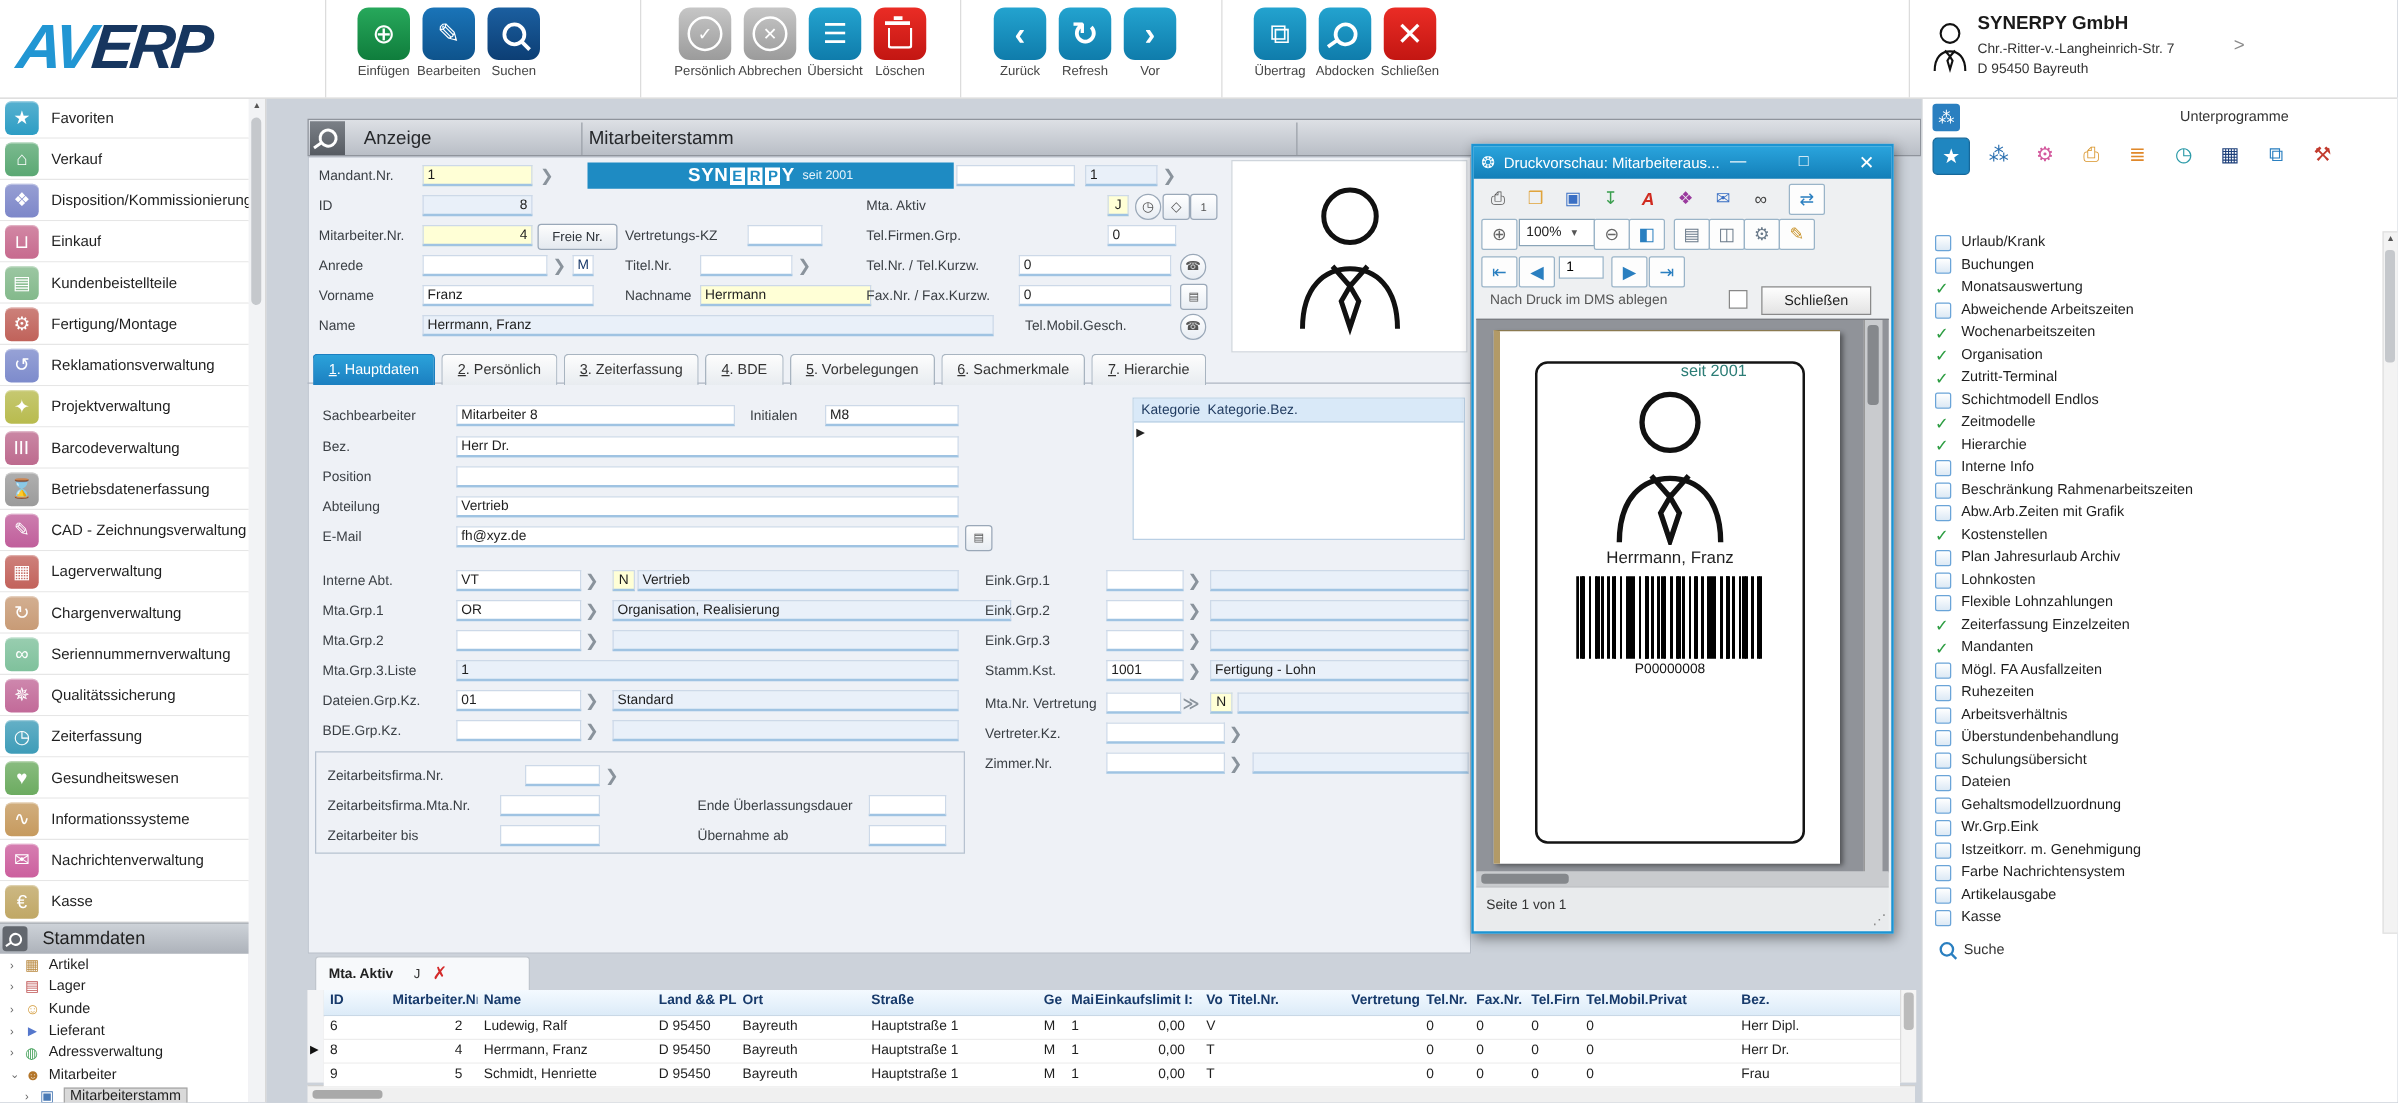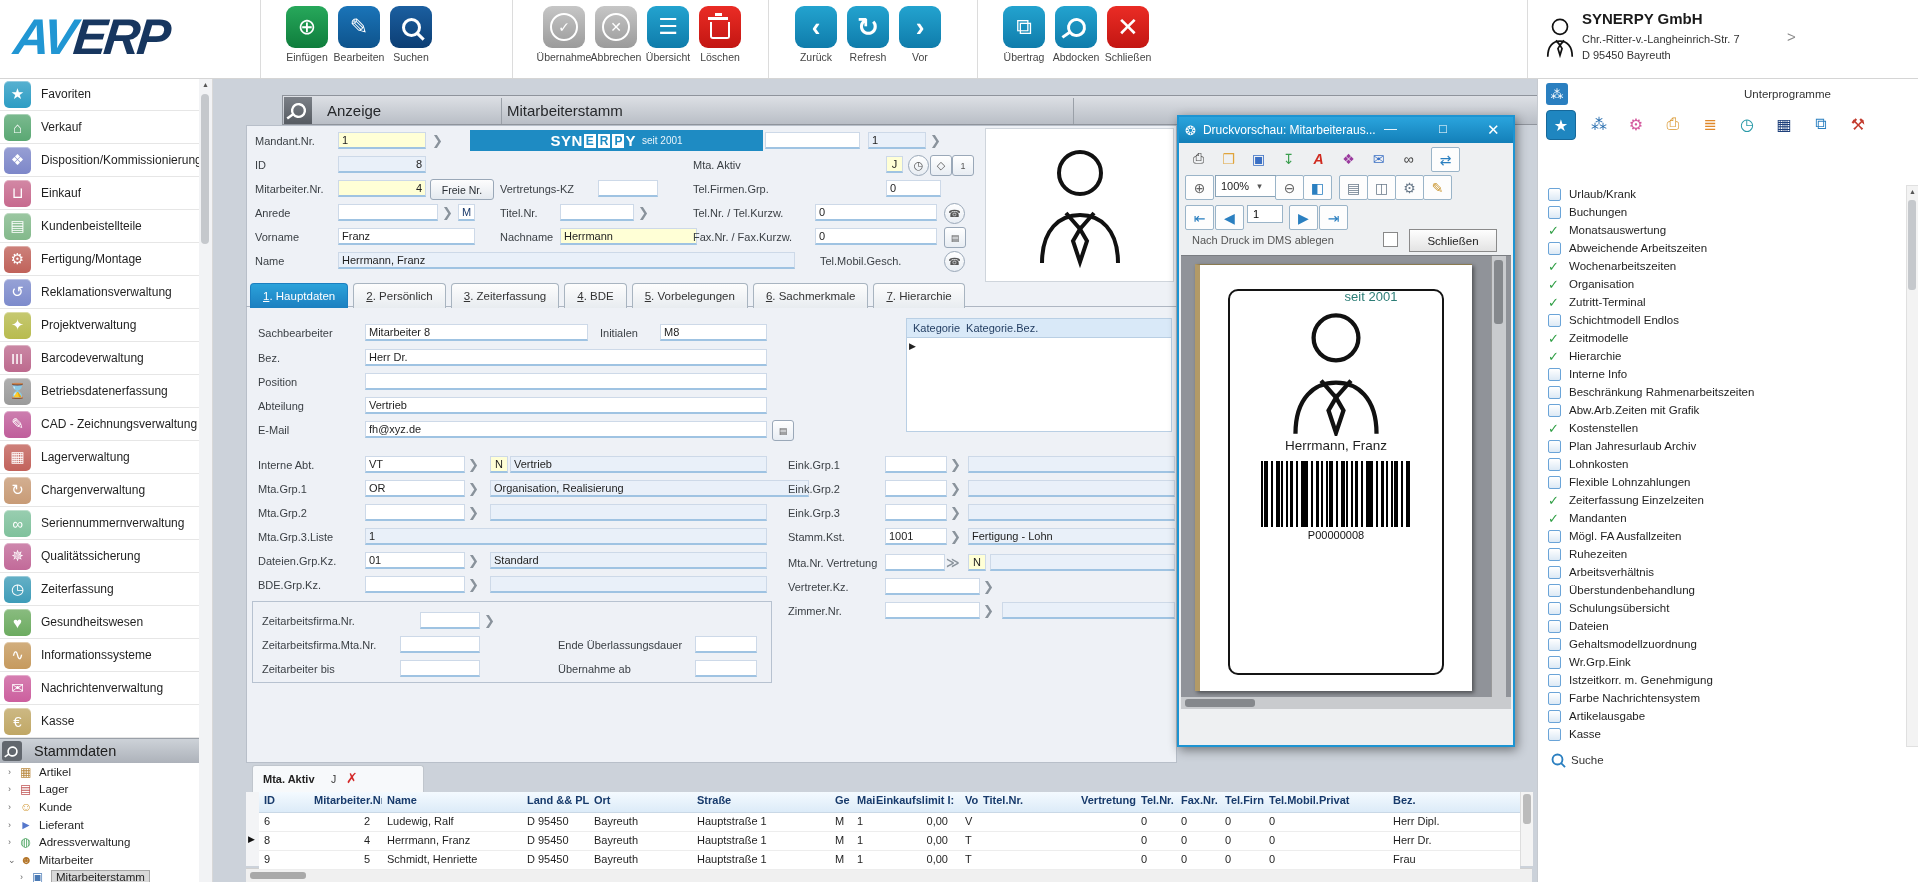--- a/index.html
+++ b/index.html
@@ -48,21 +48,21 @@
   .tree-row{height:17.6px;display:flex;align-items:center;padding-left:8px;cursor:pointer;}
   .tree-row .ex{width:12px;font-size:9px;color:#666;}
   .tree-row .tic{width:16px;font-size:12px;line-height:1;}
   .tree-row .tlb{margin-left:3px;font-size:11.5px;color:#1f1f1f;white-space:nowrap;}
   .tree-row.sel .tlb{background:#d9d9d9;border:1px solid #a8a8a8;padding:0 4px;}
   .tree-row.child{padding-left:20px;}
   #lscroll{position:absolute;left:199px;top:78px;width:13px;height:804px;background:#f2f3f5;border-right:1px solid #d8d8d8;z-index:4;}
   #lscroll .up{position:absolute;top:3px;left:3px;font-size:7px;color:#555;}
   #lscroll .thumb{position:absolute;top:16px;left:2px;width:8px;height:150px;background:#c5c8cc;border-radius:4px;}
   
-  #winhdr{position:absolute;left:246px;top:95px;width:1291px;height:30px;background:linear-gradient(180deg,#dde0e5,#b9bec6);border:1px solid #8f949c;box-sizing:border-box;z-index:3;margin-left:36px;}
+  #winhdr{position:absolute;left:246px;top:95px;width:1291px;height:30px;background:linear-gradient(180deg,#dde0e5,#b9bec6);border:1px solid #8f949c;box-sizing:border-box;z-index:3;}
   #winhdr .ptile{position:absolute;left:1px;top:1px;width:28px;height:27px;background:linear-gradient(180deg,#7b8087,#565b62);display:flex;align-items:center;justify-content:center;}
   #winhdr .mode{position:absolute;left:44px;top:6px;font-size:15px;color:#26282b;}
   #winhdr .ttl{position:absolute;left:224px;top:6px;font-size:15px;color:#26282b;}
   #winhdr .hsep{position:absolute;top:2px;width:1px;height:26px;background:#9aa0a8;}
   #formpanel{position:absolute;left:246px;top:125px;width:931px;height:638px;background:#eef1f6;border:1px solid #b8bfc9;box-sizing:border-box;z-index:2;}
   .fl{position:absolute;font-size:11px;color:#3a3f44;white-space:nowrap;z-index:3;}
   .fd{position:absolute;height:17px;background:#fff;border:1px solid #cdd9e8;border-bottom:2px solid #9fc3e2;font-size:11px;color:#1e1e1e;padding:0 3px;line-height:15px;box-sizing:border-box;white-space:nowrap;overflow:hidden;z-index:3;}
   .fd.ro{background:#e9f0f9;}
   .fd.yl{background:#ffffd6;}
   .fd.rt{text-align:right;}
@@ -183,21 +183,21 @@
           <span class="mag"></span>
         </div>
         <div class="tlabel">Suchen</div>
       </div>
     </div>
   <div class="tb-group" id="tbg1" style="left:538px">
       <div class="tbtn">
         <div class="tile bt-gray">
           <span class="ring">✓</span>
         </div>
-        <div class="tlabel">Übernahme</div>
+        <div class="tlabel">Persönlich</div>
       </div>
       <div class="tbtn">
         <div class="tile bt-gray">
           <span class="ring">✕</span>
         </div>
         <div class="tlabel">Abbrechen</div>
       </div>
       <div class="tbtn">
         <div class="tile bt-teal">☰</div>
         <div class="tlabel">Übersicht</div>
@@ -882,13 +882,17 @@
         <div class="bcode">P00000008</div>
       </div>
     </div>
     <div class="pvscroll">
         <div class="thumb"></div>
       </div>
   </div>
   <div class="phscroll">
       <div class="thumb"></div>
     </div>
+  <div class="status">
+    <div class="st">Seite 1 von 1</div>
+    <div class="grip">⋰</div>
+  </div>
 </div>
 
 </body></html>

